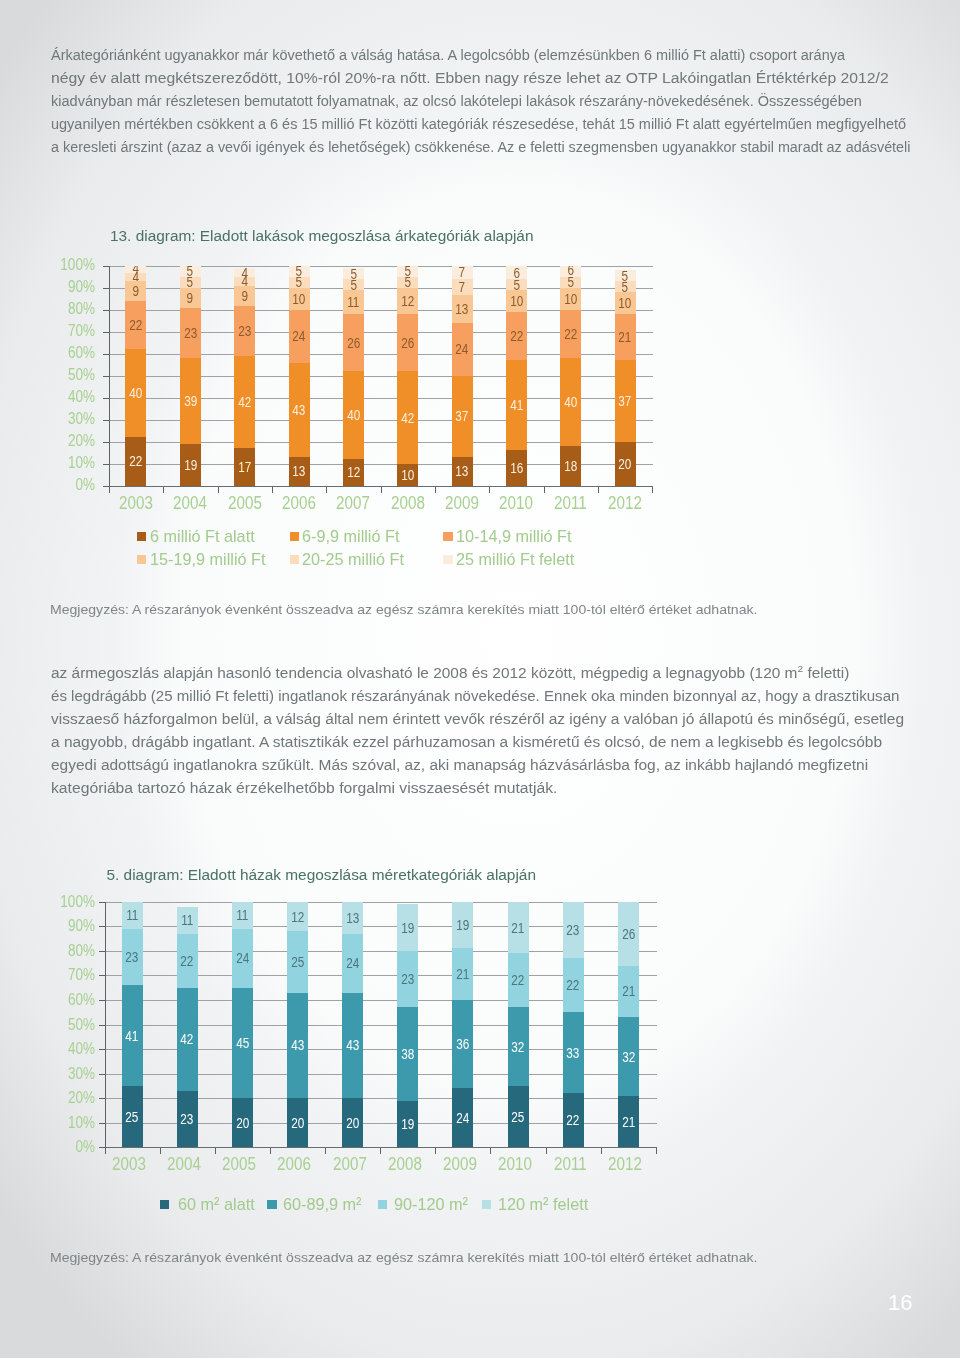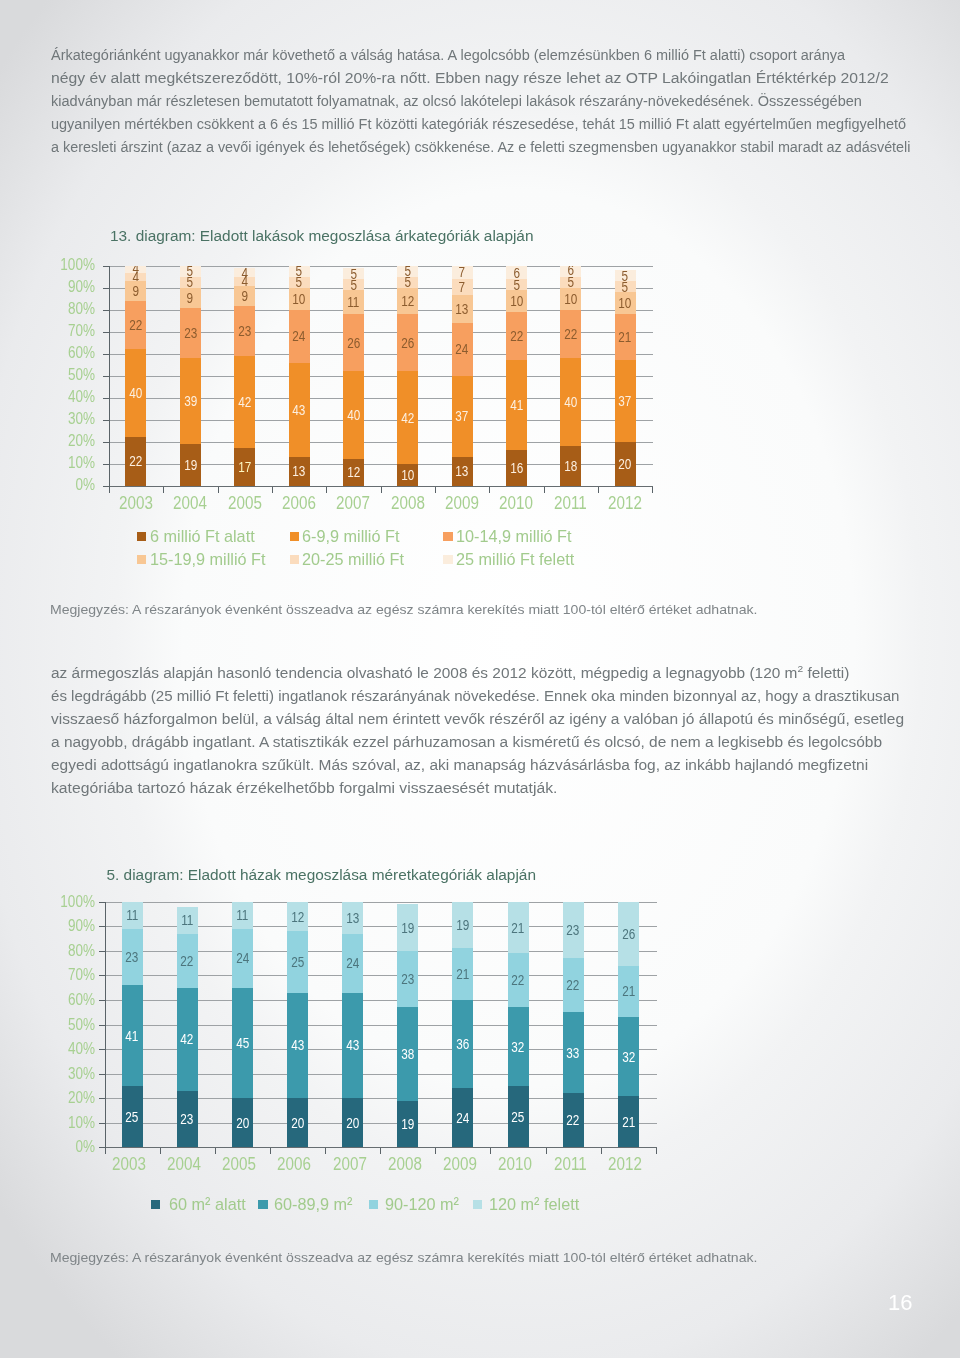--- a/index.html
+++ b/index.html
@@ -523,21 +523,21 @@
           <span>21</span>
         </div>
         <div class="seg" style="top: 115.432px; height: 78.592px; background: rgb(60, 154, 172); color: rgb(255, 255, 255);">
           <span>32</span>
         </div>
         <div class="seg" style="top: 194.024px; height: 51.576px; background: rgb(38, 104, 124); color: rgb(255, 255, 255);">
           <span>21</span>
         </div>
       </div>
     </div>
-  <div class="legend" id="legend2" style="left:8px;top:0px;width:844px;height:1260px;padding-left:34px;">
+  <div class="legend" id="legend2" style="left:17px;top:0px;width:844px;height:1260px;padding-left:34px;">
       <span class="swatch" style="background: rgb(38, 104, 124); left: 142.6px; top: 1199.7px;"></span>
       <span class="lglabel" style="left: 160.8px; top: 1195.5px;">60 m² alatt</span>
       <span class="swatch" style="background: rgb(60, 154, 172); left: 250.3px; top: 1199.7px;"></span>
       <span class="lglabel" style="left: 266.3px; top: 1195.5px;">60-89,9 m²</span>
       <span class="swatch" style="background: rgb(145, 211, 223); left: 361px; top: 1199.7px;"></span>
       <span class="lglabel" style="left: 376.8px; top: 1195.5px;">90-120 m²</span>
       <span class="swatch" style="background: rgb(182, 224, 230); left: 465px; top: 1199.7px;"></span>
       <span class="lglabel" style="left: 481px; top: 1195.5px;">120 m² felett</span>
     </div>
   <div class="note" style="left:50.2px;top:1251px;"><span>Megjegyzés: A részarányok évenként összeadva az egész számra kerekítés miatt 100-tól eltérő értéket adhatnak.</span></div>

